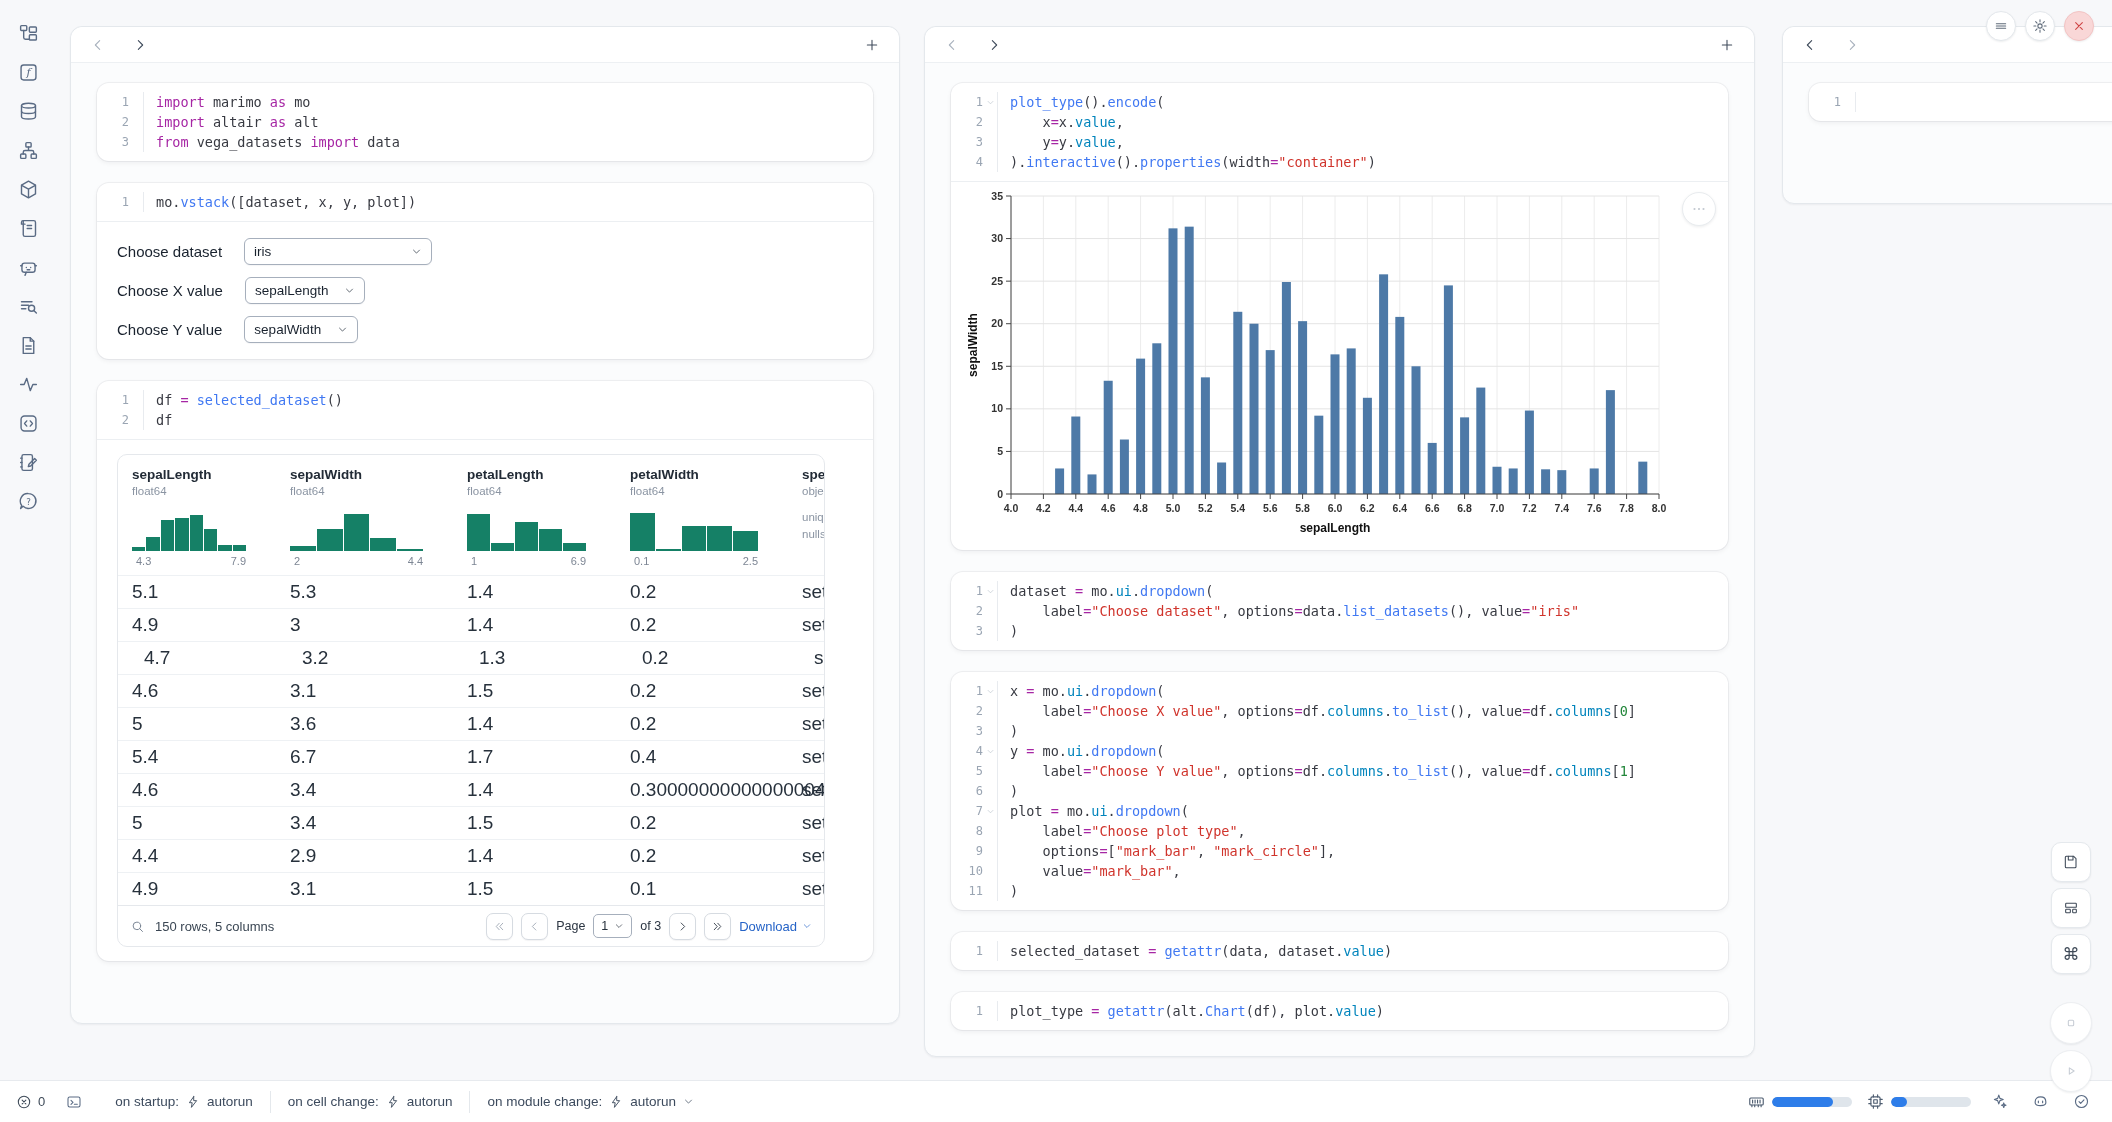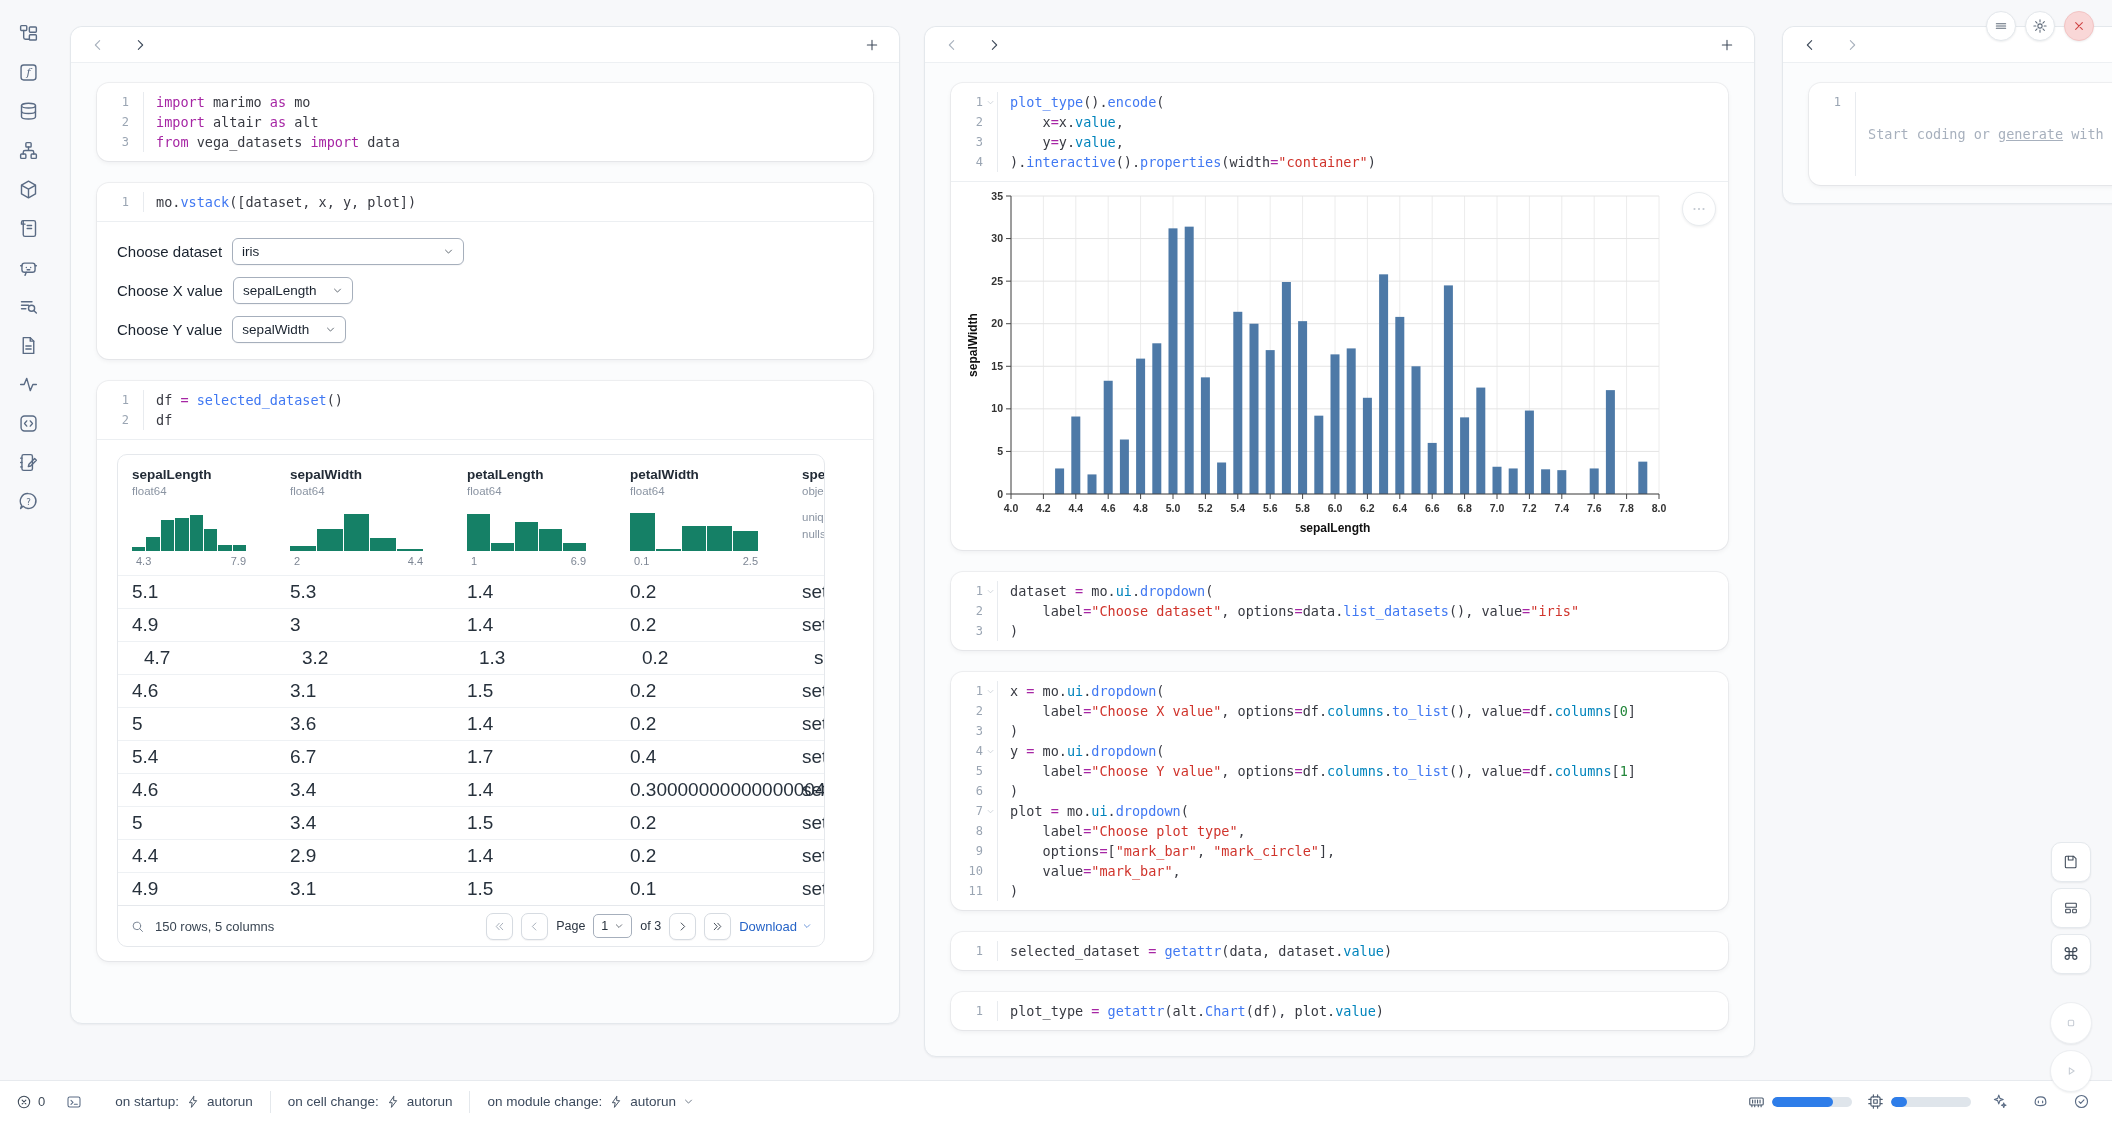--- a/index.html
+++ b/index.html
@@ -29,21 +29,21 @@
   .gl{height:20px;display:flex;align-items:center;}
   .num{min-width:22px;text-align:right;color:#9aa5b3;font-size:12px;}
   .fold{width:14px;height:20px;display:flex;align-items:center;justify-content:center;color:#b6bfc9;}
   .lines{padding-left:12px;white-space:pre;color:#383a42;}
   .cl{height:20px;line-height:20px;}
   .tk-kw{color:#a626a4;} .tk-fn{color:#4078f2;} .tk-at{color:#0184bc;}
   .tk-st{color:#d0342c;} .tk-nu{color:#22863a;} .tk-op{color:#a626a4;} .tk-pl{color:#383a42;}
   .cell-div{height:1px;background:#eceff2;}
   .output{padding:16px 20px;}
   
-  .dd-row{display:flex;align-items:center;gap:10px;height:27px;margin-bottom:12px;font-size:15px;color:#19222e;}
+  .dd-row{display:flex;align-items:center;gap:22px;height:27px;margin-bottom:12px;font-size:15px;color:#19222e;}
   .dd-row:last-child{margin-bottom:0;}
   .sel{height:27px;border:1px solid #a6afbc;border-radius:6px;background:#fff;display:flex;align-items:center;
        justify-content:space-between;padding:0 9px;font-size:13.5px;color:#19222e;
        box-shadow:0 1px 1px rgba(16,24,40,.04);cursor:pointer;}
   .sel .chev{color:#2b3542;display:flex;}
   
   .tcard{border:1px solid #e5e8ec;border-radius:10px;background:#fff;overflow:hidden;width:708px;}
   .thead{display:flex;padding:12px 0 8px 14px;overflow:hidden;}
   .tcol{flex:0 0 auto;}
   .tname{font-weight:bold;font-size:13.5px;color:#222b36;}
@@ -265,21 +265,21 @@
                 <span class="num">1</span>
                 <span class="fold"></span>
               </div>
             </div>
             <div class="lines"><div class="cl"><span class="tk-pl">mo.</span><span class="tk-fn">vstack</span><span class="tk-pl">([dataset, x, y, plot])</span></div></div>
           </div>
           <div class="cell-div"></div>
           <div class="output">
             <div class="dd-row">
               <span>Choose dataset</span>
-              <span class="sel" style="width: 232px;">
+              <span class="sel" style="width: 188px;">
                 <span>iris</span>
                 <span class="chev">
                   <svg width="11" height="11" viewBox="0 0 24 24" fill="none" stroke="currentColor" stroke-width="1.6" stroke-linecap="round" stroke-linejoin="round">
                     <path d="M5.5 9l6.5 6.5L18.5 9"></path>
                   </svg>
                 </span>
               </span>
             </div>
             <div class="dd-row">
               <span>Choose X value</span>
@@ -831,23 +831,20 @@
     </header>
     <div class="pbody">
       <div class="cell">
         <div class="code-area">
           <div class="gutter">
             <div class="gl">
                 <span class="num">1</span>
                 <span class="fold"></span>
               </div>
           </div>
-          <div class="lines">
-            <div class="cl placeholder"><span>Start coding or </span><span class="gen-link">generate</span><span> with</span></div>
-          </div>
         </div>
       </div>
     </div>
   </section>
 
   <div class="top-circles">
     <span class="circ">
         <span>
           <svg width="16" height="16" viewBox="0 0 24 24" fill="none" stroke="currentColor" stroke-width="1.6" stroke-linecap="round" stroke-linejoin="round">
             <path d="M5 8.5h14M5 12h14M5 15.5h14"></path>

